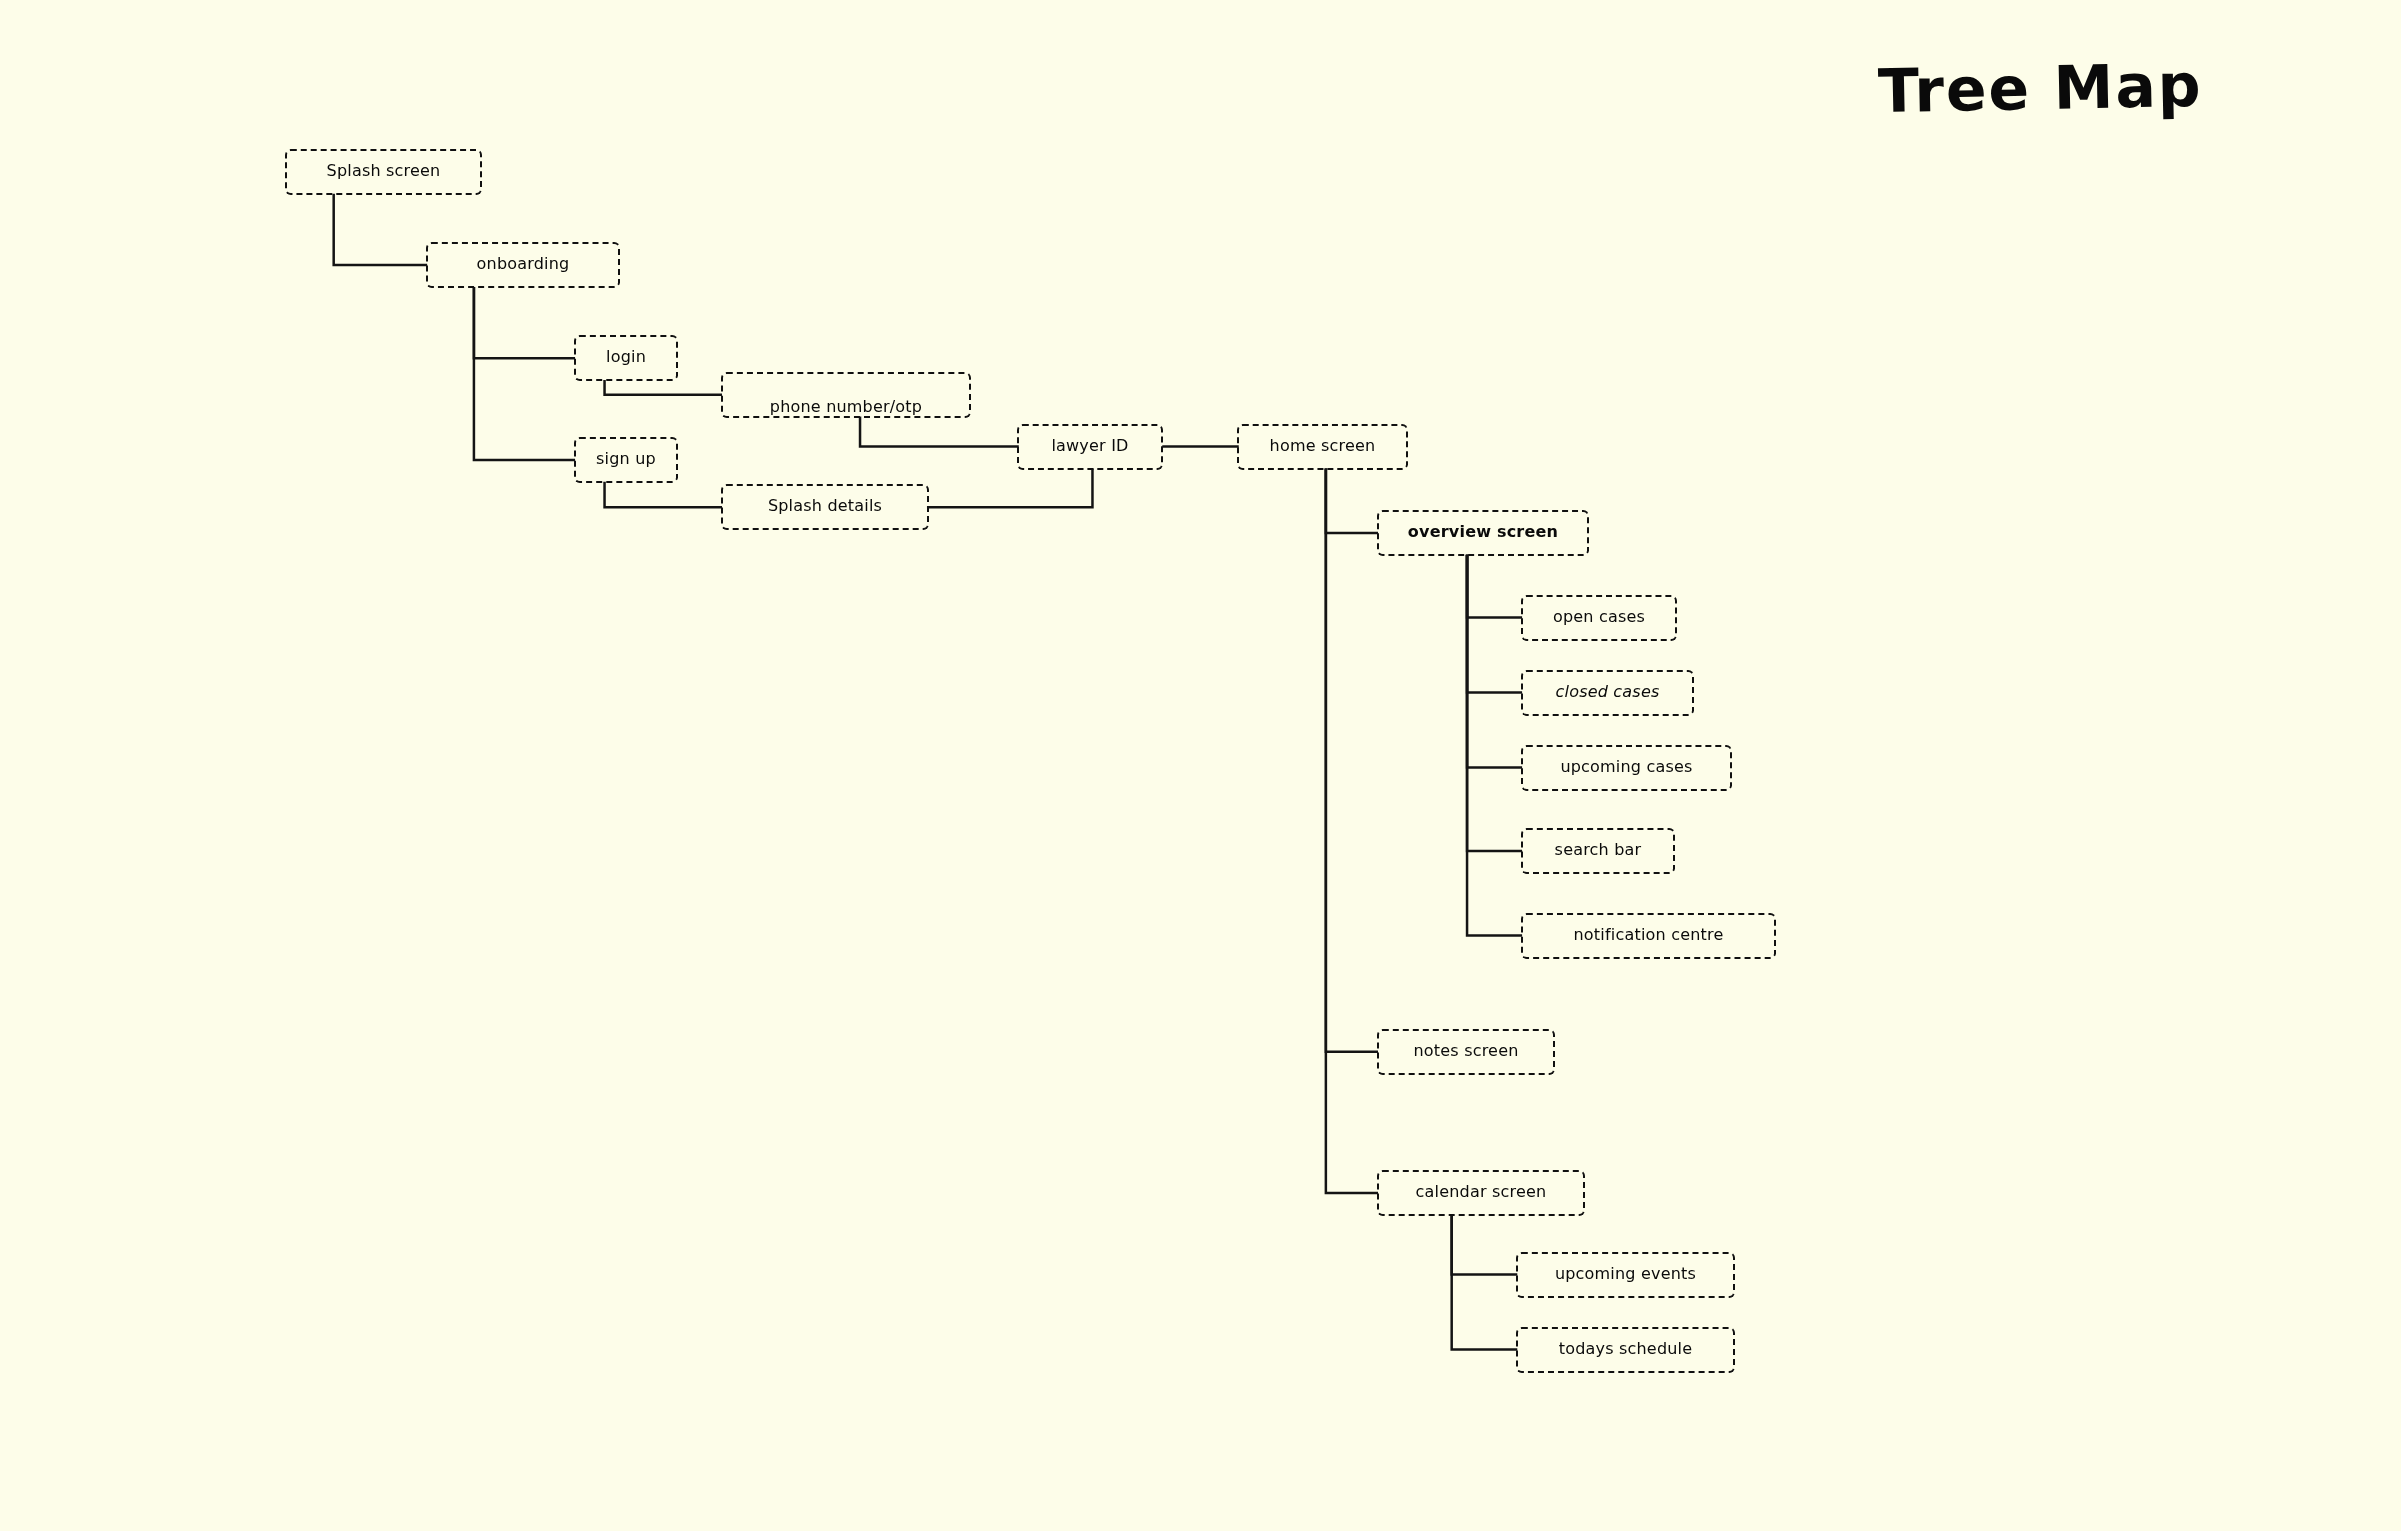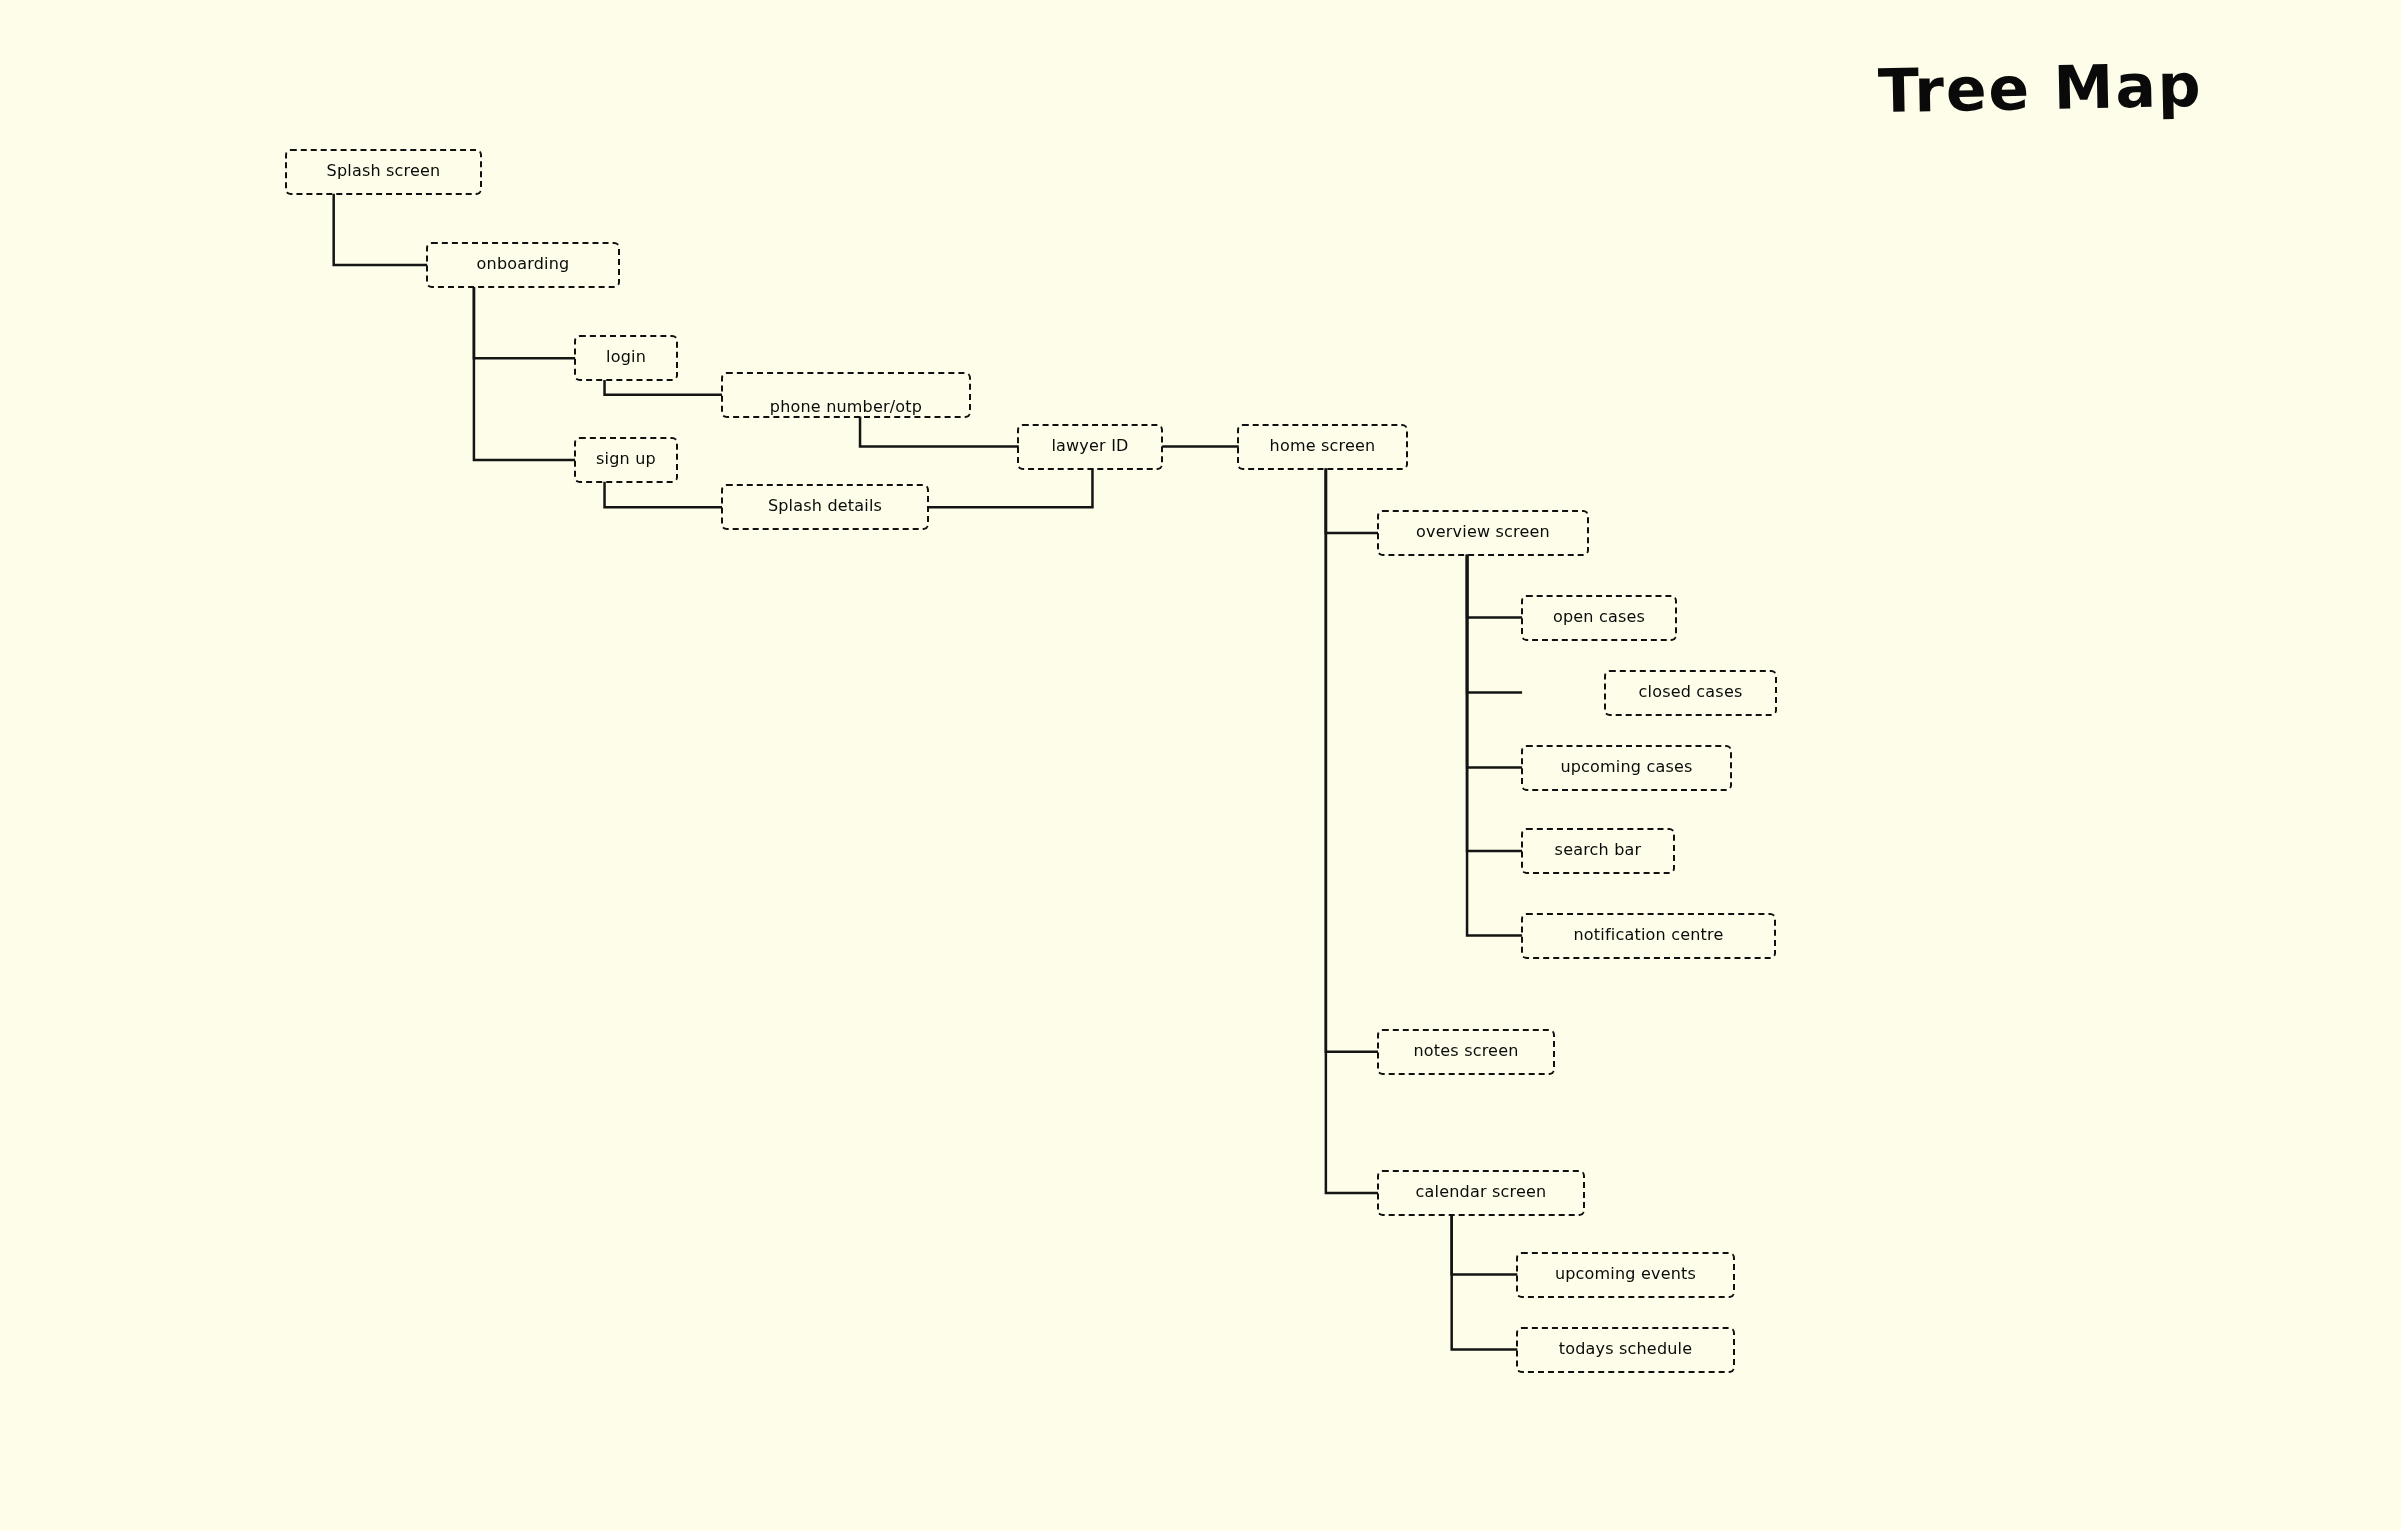--- a/index.html
+++ b/index.html
@@ -123,27 +123,27 @@
   </div>
   <div class="node" style="left: 721px; top: 484px; width: 208px; height: 46px;">
     <span class="node-label">Splash details</span>
   </div>
   <div class="node" style="left: 1017px; top: 424px; width: 146px; height: 46px;">
     <span class="node-label">lawyer ID</span>
   </div>
   <div class="node" style="left: 1237px; top: 424px; width: 171px; height: 46px;">
     <span class="node-label">home screen</span>
   </div>
-  <div class="node" style="left: 1377px; top: 510px; width: 212px; height: 46px;">
+  <div class="node" style="left: 1377px; top: 510px; width: 212px; height: 46px; font-weight: bold;">
     <span class="node-label">overview screen</span>
   </div>
   <div class="node" style="left: 1521px; top: 595px; width: 156px; height: 46px;">
     <span class="node-label">open cases</span>
   </div>
-  <div class="node" style="left: 1604px; top: 670px; width: 173px; height: 46px;">
+  <div class="node" style="left: 1521px; top: 670px; width: 173px; height: 46px; font-style: italic;">
     <span class="node-label">closed cases</span>
   </div>
   <div class="node" style="left: 1521px; top: 745px; width: 211px; height: 46px;">
     <span class="node-label">upcoming cases</span>
   </div>
   <div class="node" style="left: 1521px; top: 828px; width: 154px; height: 46px;">
     <span class="node-label">search bar</span>
   </div>
   <div class="node" style="left: 1521px; top: 913px; width: 255px; height: 46px;">
     <span class="node-label">notification centre</span>

